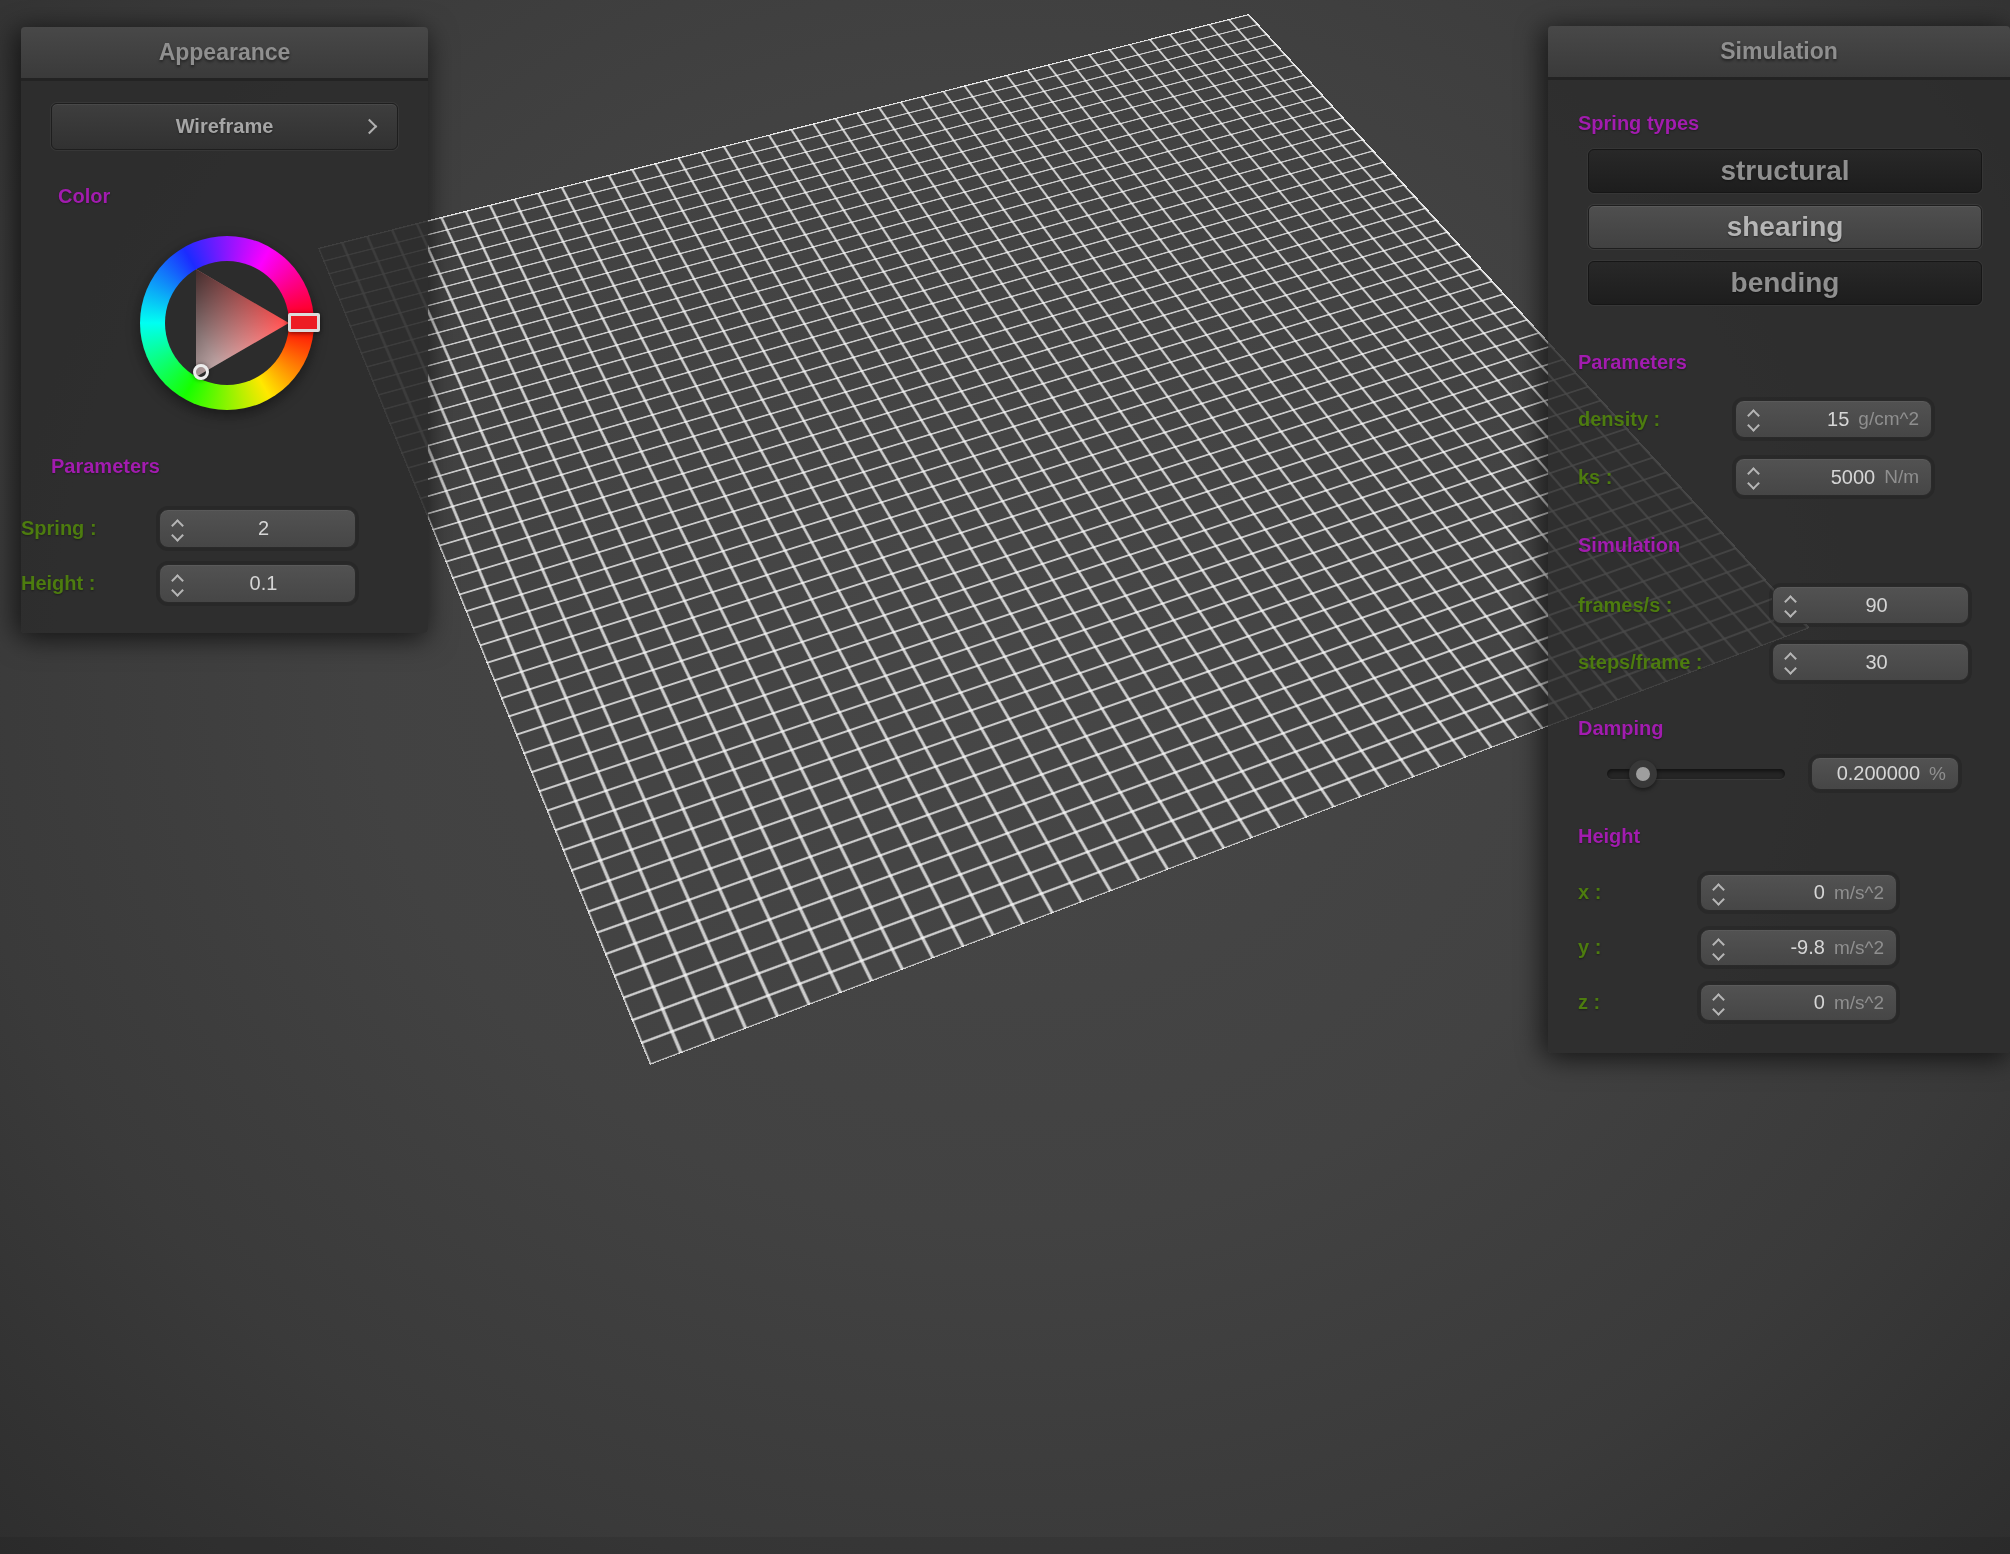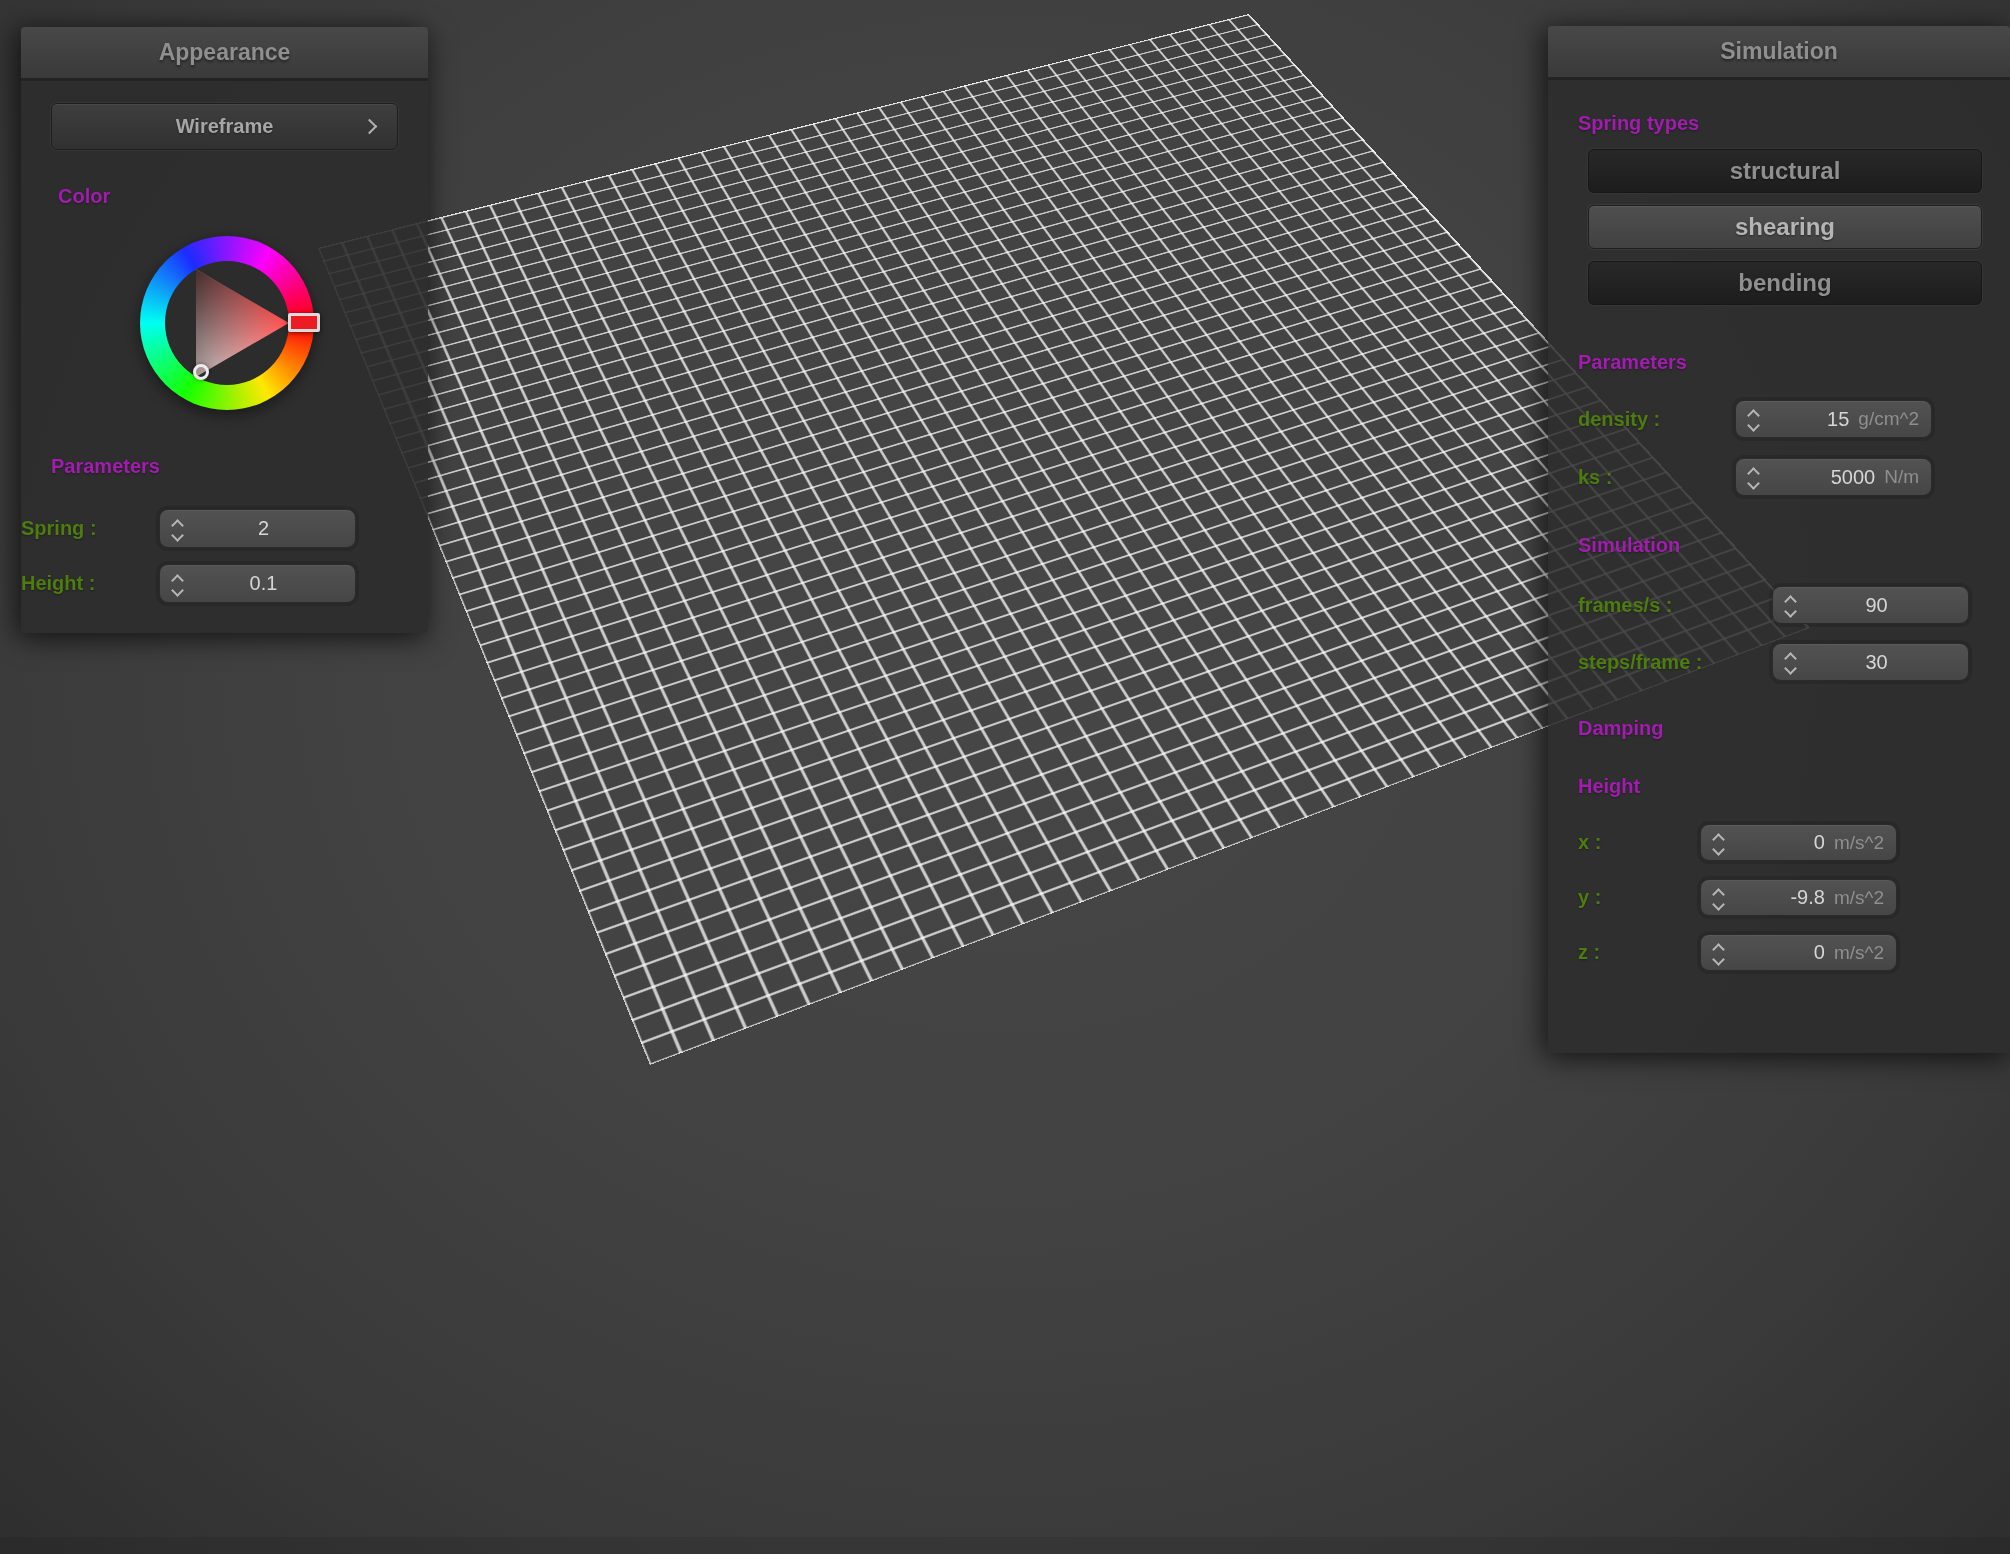--- a/index.html
+++ b/index.html
@@ -106,21 +106,21 @@
   .left-panel .row .row-label{width:113px;}
   .left-panel .row .spinfield{margin-left:25px;height:39px;}
   .left-panel .row{margin-top:31px;}
   .left-panel .row + .row{margin-top:16px;}
   
   .spring-label{margin-top:32px;}
   .spring-btns{margin:14px 28px 0 40px;}
   .btn{
     height:44px;border-radius:6px;margin-bottom:12px;box-sizing:border-box;
     display:flex;align-items:center;justify-content:center;cursor:pointer;
-    font-size:24px;font-weight:700;text-shadow:0 1px 2px rgba(0,0,0,0.4);
+    font-size:28px;font-weight:700;text-shadow:0 1px 2px rgba(0,0,0,0.4);
   }
   .btn.dark{
     background:linear-gradient(#282828,#1d1d1d);
     border:1px solid #161616;color:#8f8f8f;
     box-shadow:0 0 0 1px rgba(255,255,255,0.04);
   }
   .btn.light{
     background:linear-gradient(#4f4f4f,#414141);
     border:1px solid #1e1e1e;color:#b5b5b5;
     box-shadow:0 0 0 1px rgba(255,255,255,0.06), inset 0 1px 0 rgba(255,255,255,0.07);
@@ -260,20 +260,30 @@
         <span class="arrows">
             <i class="c-up"></i>
             <i class="c-dn"></i>
           </span>
         <span class="val">30</span>
       </div>
     </div>
   </div>
 
   <div class="sec-label damping-label">Damping</div>
+  <div class="damping-row">
+    <div class="slider">
+      <div class="track"></div>
+      <div class="thumb" id="damping-thumb" style="left: calc(20% - 14px);"></div>
+    </div>
+    <div class="spinfield plain">
+      <span class="val">0.200000</span>
+      <span class="unit">%</span>
+    </div>
+  </div>
 
   <div class="sect-grav">
     <div class="sec-label gravity-label">Height</div>
     <div class="row">
       <span class="row-label">x :</span>
       <div class="spinfield">
         <span class="arrows">
             <i class="c-up"></i>
             <i class="c-dn"></i>
           </span>

